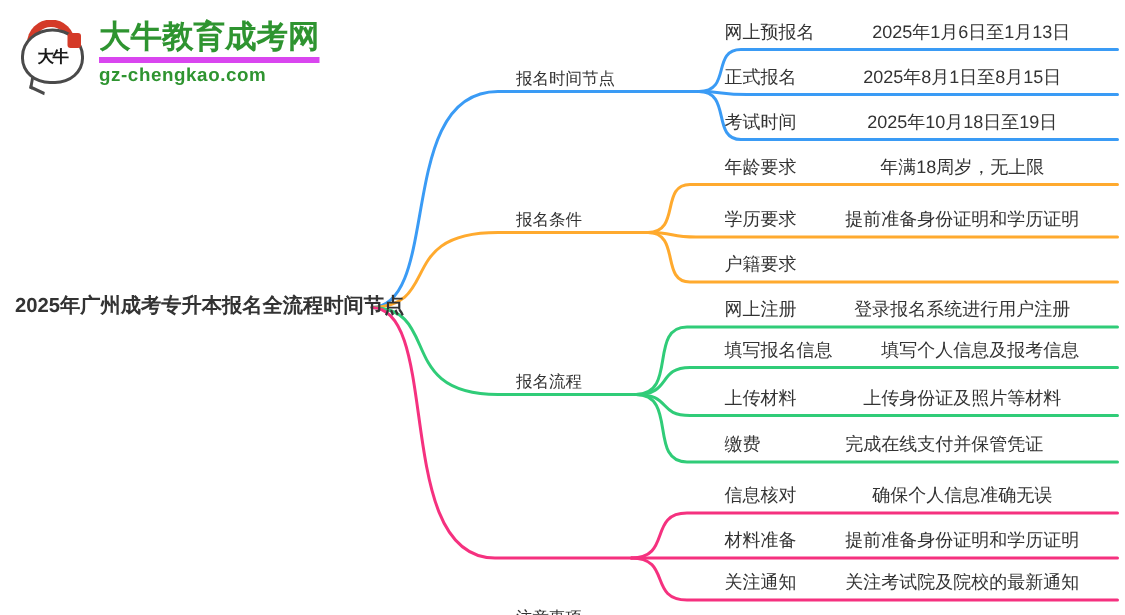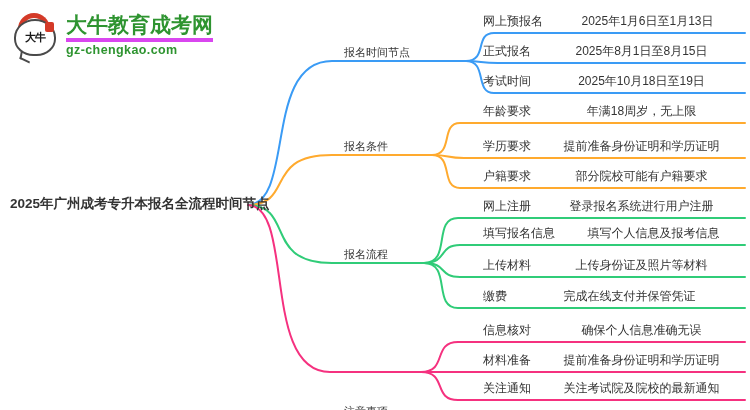--- a/index.html
+++ b/index.html
@@ -112,21 +112,20 @@
   <div class="node leaf" style="top:104px;">
     <span class="lab">年龄要求</span>
     <span class="val">年满18周岁，无上限</span>
   </div>
   <div class="node leaf" style="top:139px;">
     <span class="lab">学历要求</span>
     <span class="val">提前准备身份证明和学历证明</span>
   </div>
   <div class="node leaf" style="top:169px;">
     <span class="lab">户籍要求</span>
-    <span class="val">部分院校可能有户籍要求</span>
   </div>
 
   <div class="node leaf" style="top:199px;">
     <span class="lab">网上注册</span>
     <span class="val">登录报名系统进行用户注册</span>
   </div>
   <div class="node leaf" style="top:226px;">
     <span class="lab">填写报名信息</span>
     <span class="val">填写个人信息及报考信息</span>
   </div>

